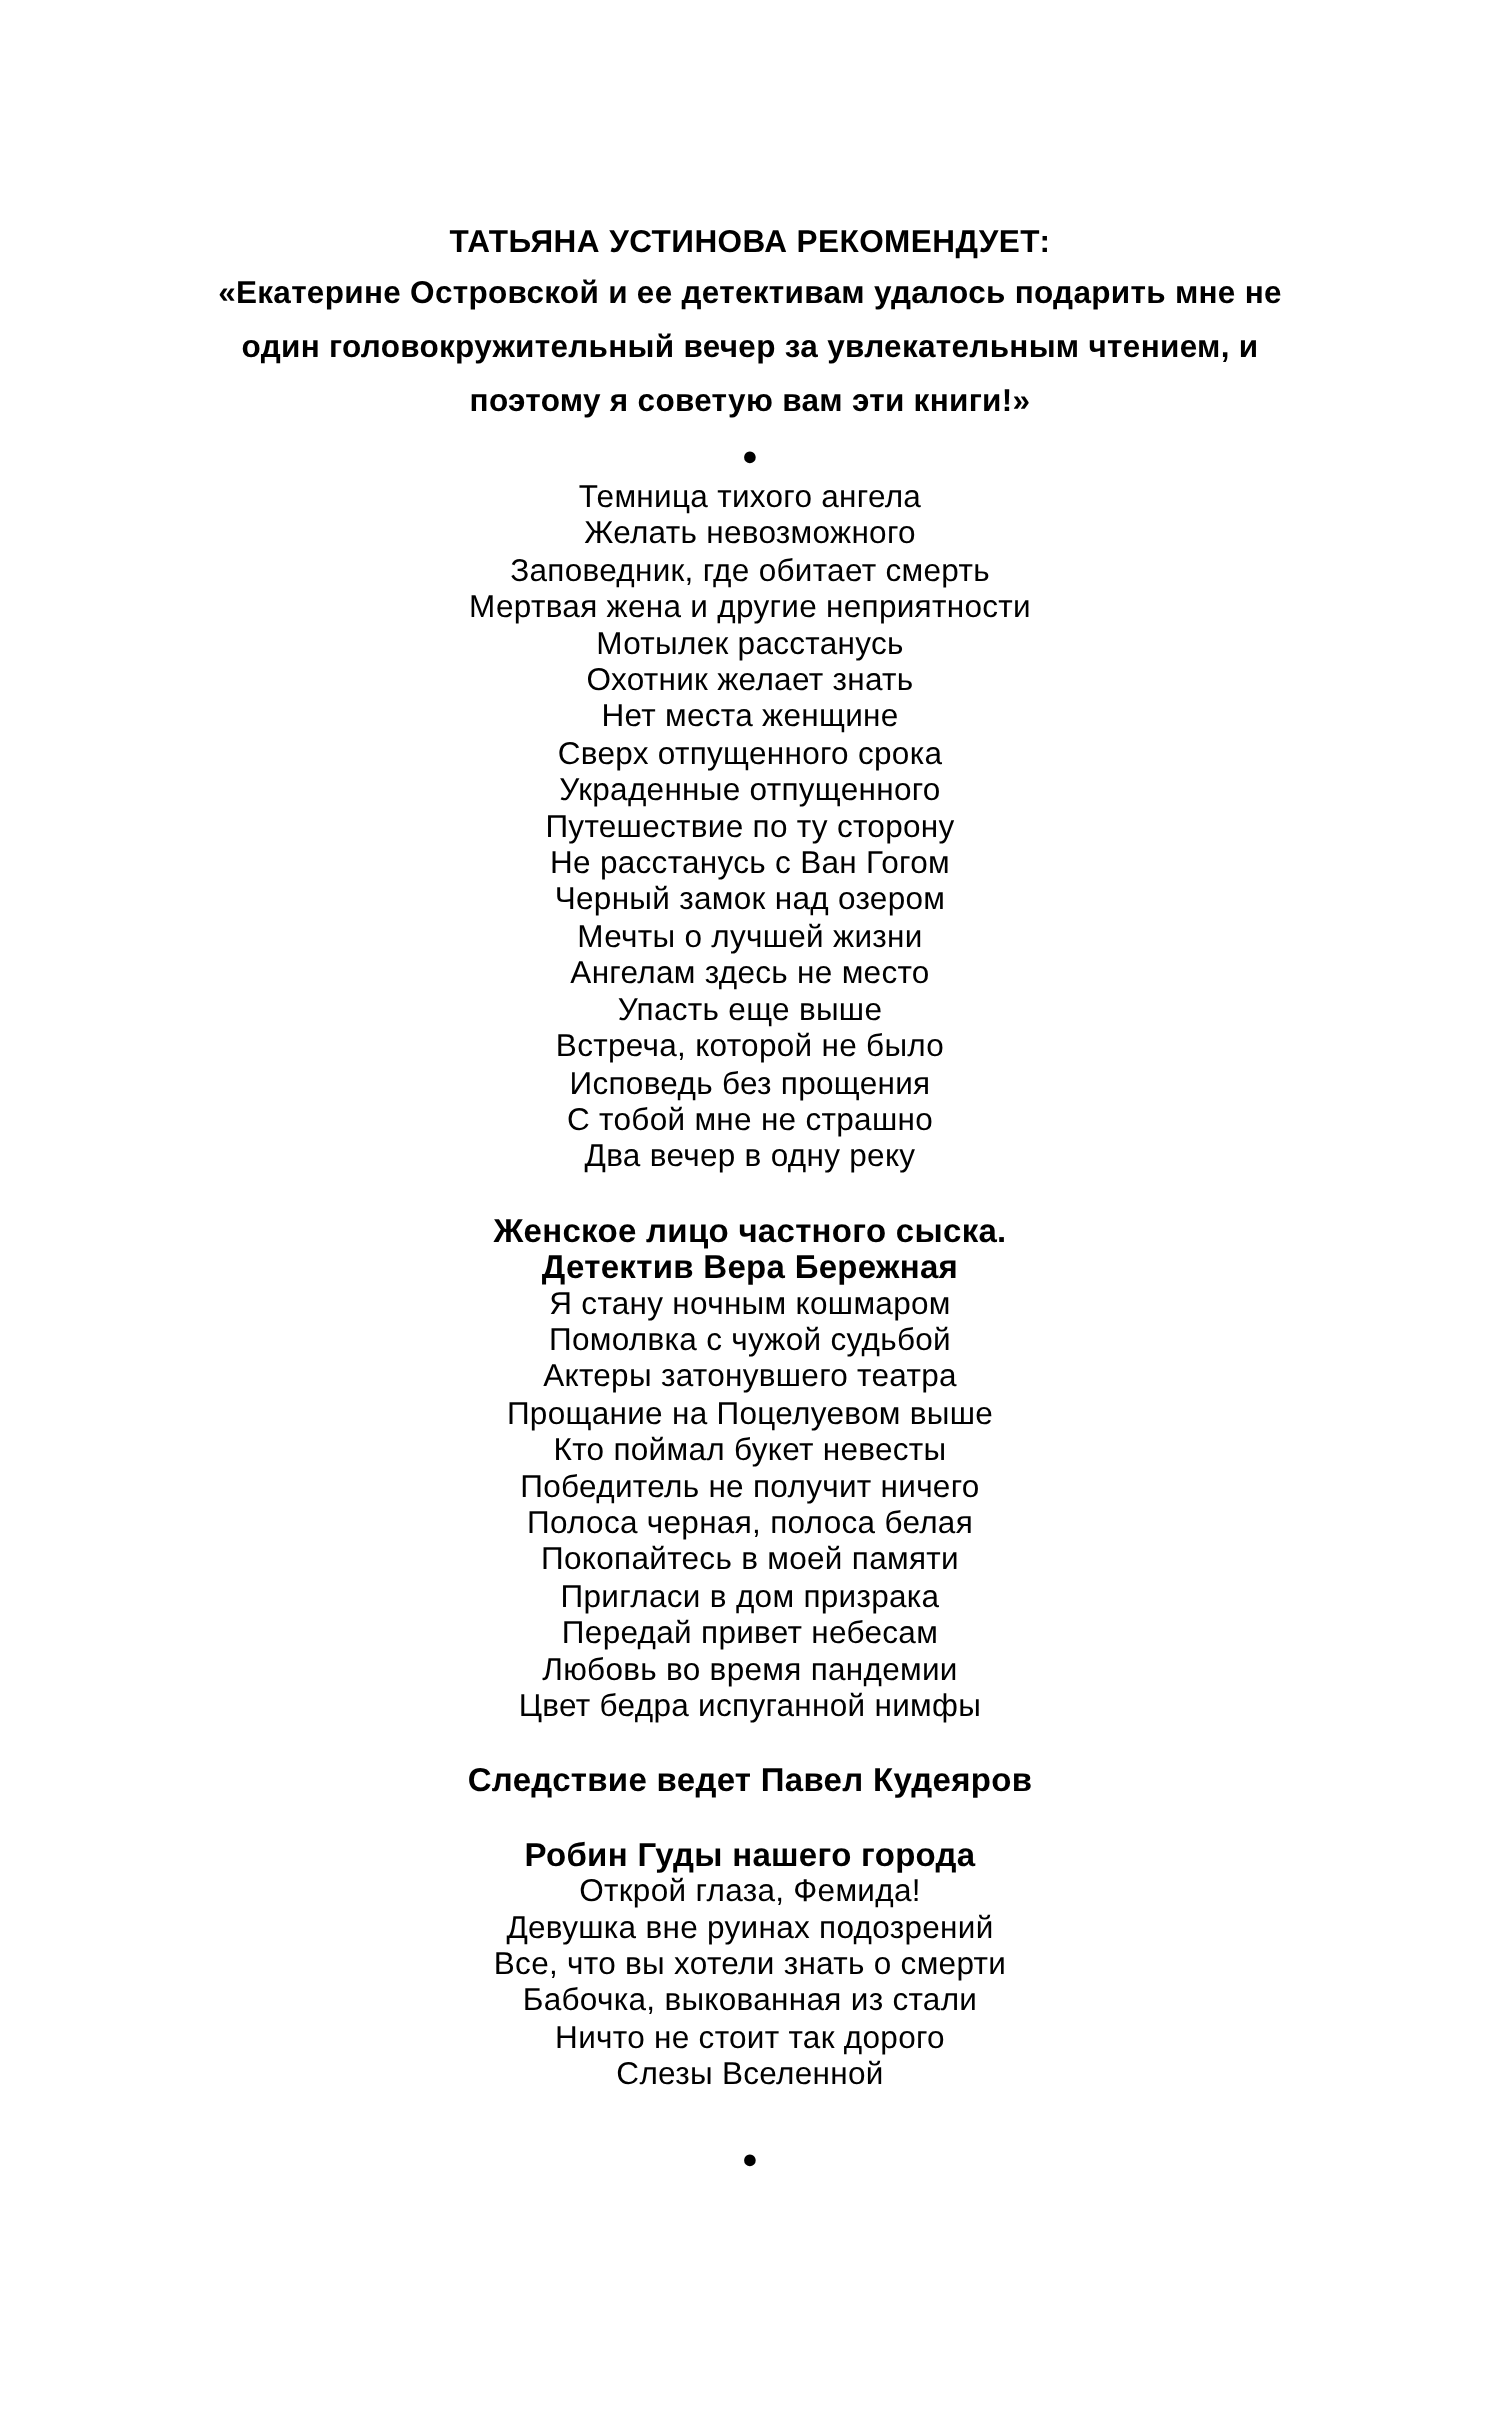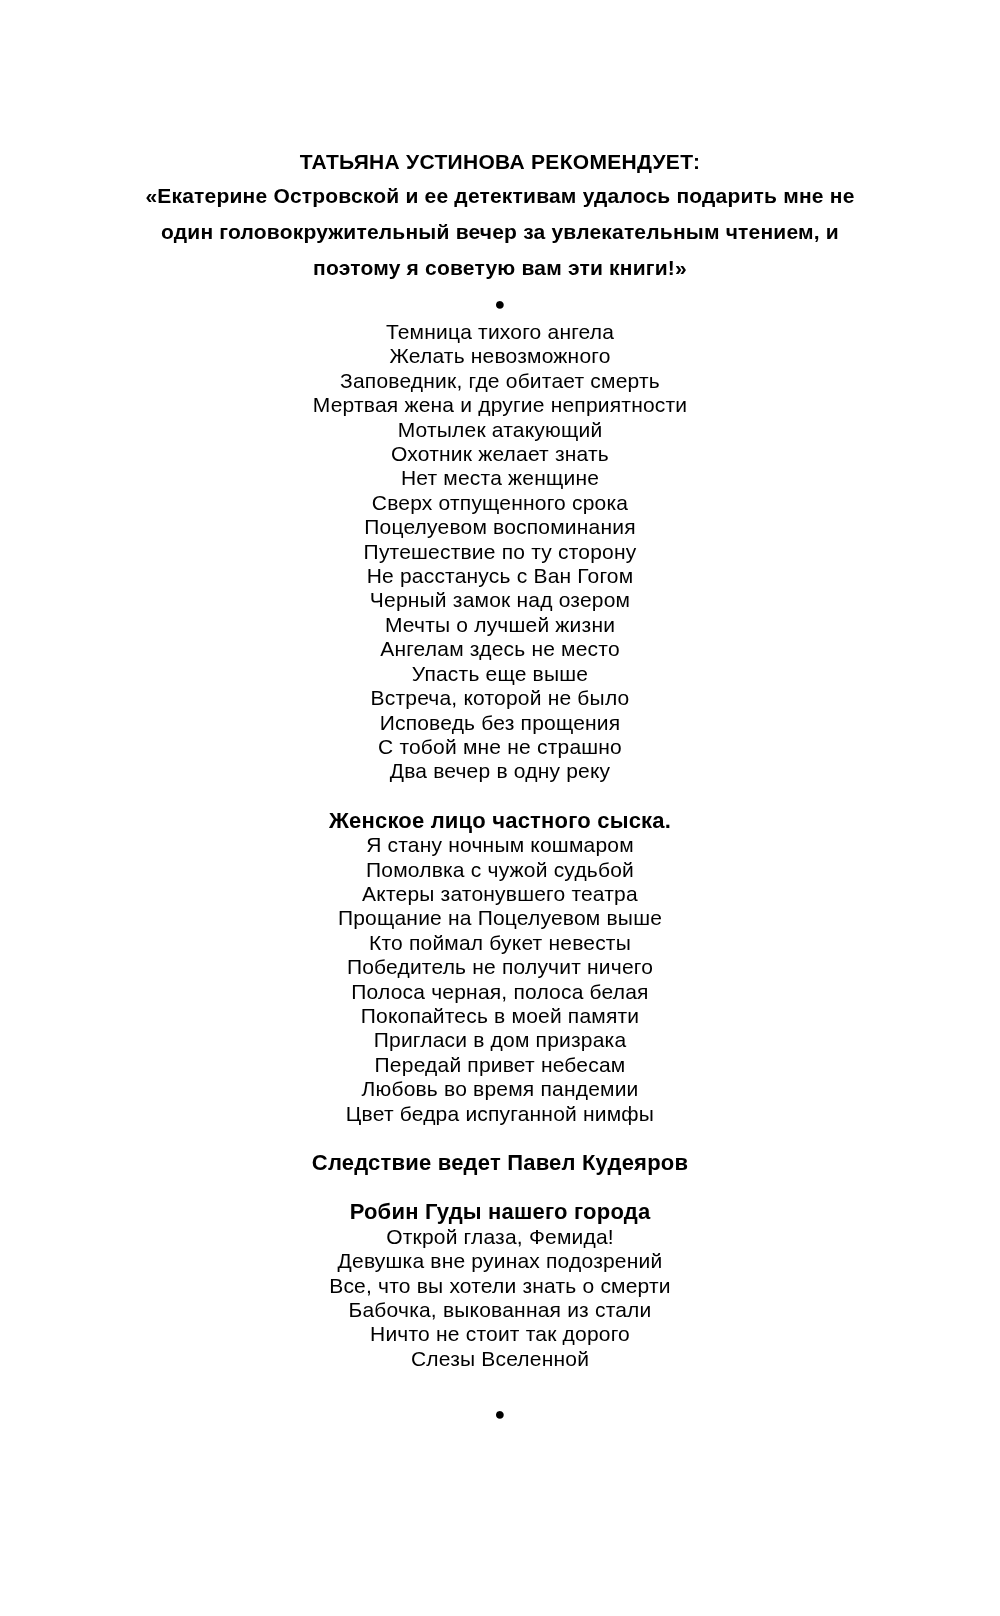--- a/index.html
+++ b/index.html
@@ -83,29 +83,29 @@
     <ul class="titles">
 
         <li class="title-line">Темница тихого ангела</li>
 
         <li class="title-line">Желать невозможного</li>
 
         <li class="title-line">Заповедник, где обитает смерть</li>
 
         <li class="title-line">Мертвая жена и другие неприятности</li>
 
-        <li class="title-line">Мотылек атакующий</li>
+        <li class="title-line">Мотылек расстанусь</li>
 
         <li class="title-line">Охотник желает знать</li>
 
         <li class="title-line">Нет места женщине</li>
 
         <li class="title-line">Сверх отпущенного срока</li>
 
-        <li class="title-line">Поцелуевом воспоминания</li>
+        <li class="title-line">Украденные отпущенного</li>
 
         <li class="title-line">Путешествие по ту сторону</li>
 
         <li class="title-line">Не расстанусь с Ван Гогом</li>
 
         <li class="title-line">Черный замок над озером</li>
 
         <li class="title-line">Мечты о лучшей жизни</li>
 
         <li class="title-line">Ангелам здесь не место</li>
@@ -118,20 +118,21 @@
 
         <li class="title-line">С тобой мне не страшно</li>
 
         <li class="title-line">Два вечер в одну реку</li>
       </ul>
   </section>
 
   <section class="series">
     <h2 class="series-heading">
       <span class="heading-line">Женское лицо частного сыска.</span>
+      <span class="heading-line">Детектив Вера Бережная</span>
     </h2>
     <ul class="titles">
 
         <li class="title-line">Я стану ночным кошмаром</li>
 
         <li class="title-line">Помолвка с чужой судьбой</li>
 
         <li class="title-line">Актеры затонувшего театра</li>
 
         <li class="title-line">Прощание на Поцелуевом выше</li>

